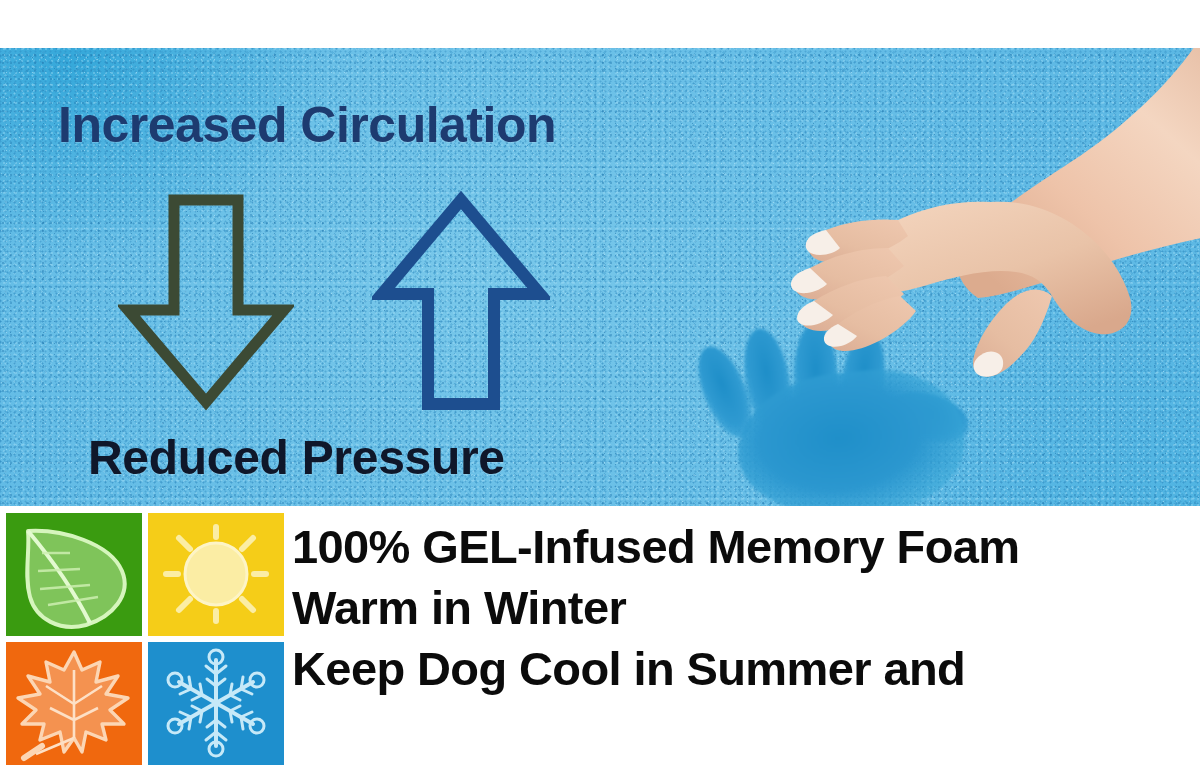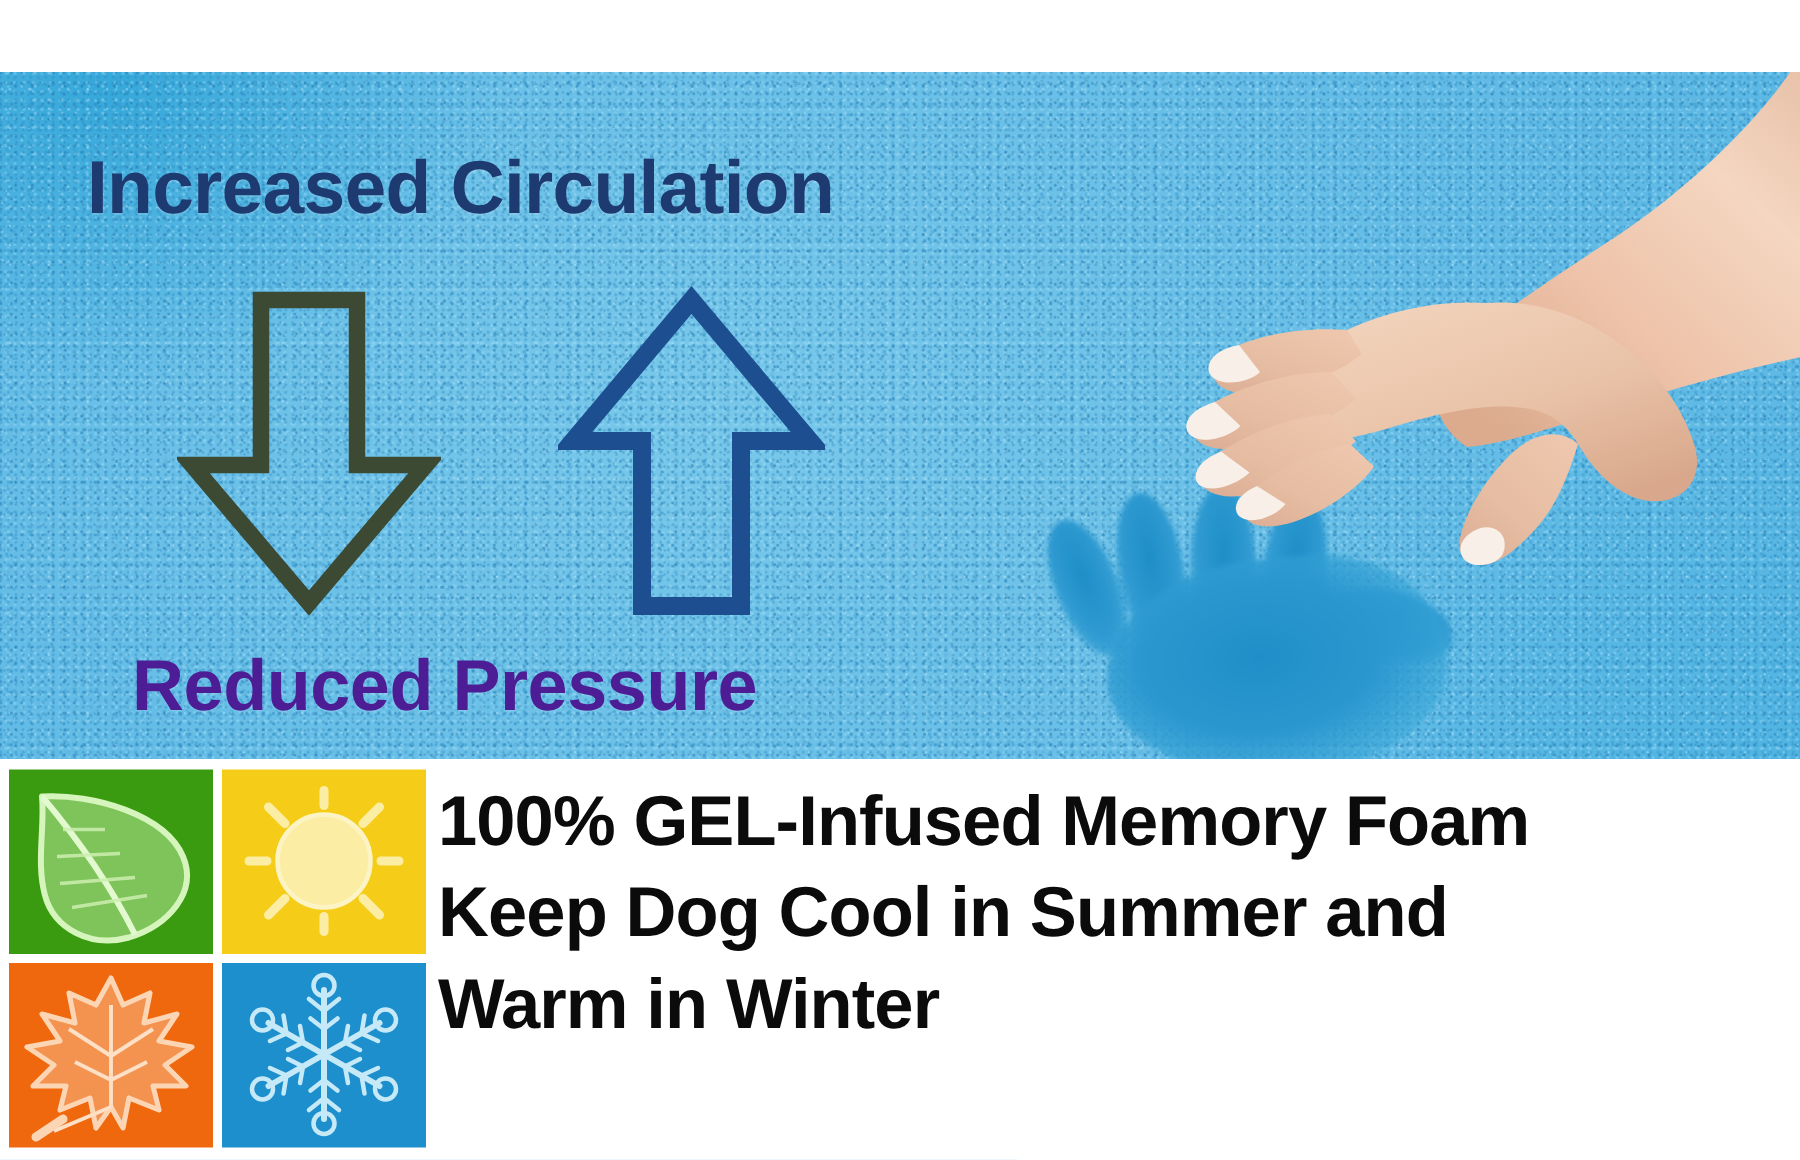--- a/index.html
+++ b/index.html
@@ -91,21 +91,21 @@
     font-size: 50px; font-weight: bold;
     letter-spacing: -0.5px;
     color: #1d3b70;
     white-space: nowrap;
     text-shadow: 0 1px 1px rgba(255,255,255,.18);
   }
   #label-bottom {
     position: absolute; left: 88px; top: 382px;
     font-size: 48px; font-weight: bold;
     letter-spacing: -0.3px;
-    color: #4c1d95;
+    color: #0f172a;
     white-space: nowrap;
     text-shadow: 0 1px 1px rgba(255,255,255,.18);
   }
 
   #arrow-down { position: absolute; left: 118px; top: 142px; width: 176px; height: 222px; }
   #arrow-up   { position: absolute; left: 372px; top: 142px; width: 178px; height: 224px; }
 
   
   #bottom-bar {
     position: absolute; left: 0; top: 506px;
@@ -292,17 +292,17 @@
             <circle cx="109" cy="84" r="7"></circle>
             <circle cx="27" cy="84" r="7"></circle>
             <circle cx="109" cy="38" r="7"></circle>
           </g>
         </svg>
       </div>
     </div>
 
     <div id="headline">
       <span>100% GEL-Infused Memory Foam</span>
+      <span>Warm in Winter</span>
       <span>Keep Dog Cool in Summer and</span>
-      <span>Warm in Winter</span>
     </div>
   </div>
 </div>
 
 </body></html>

